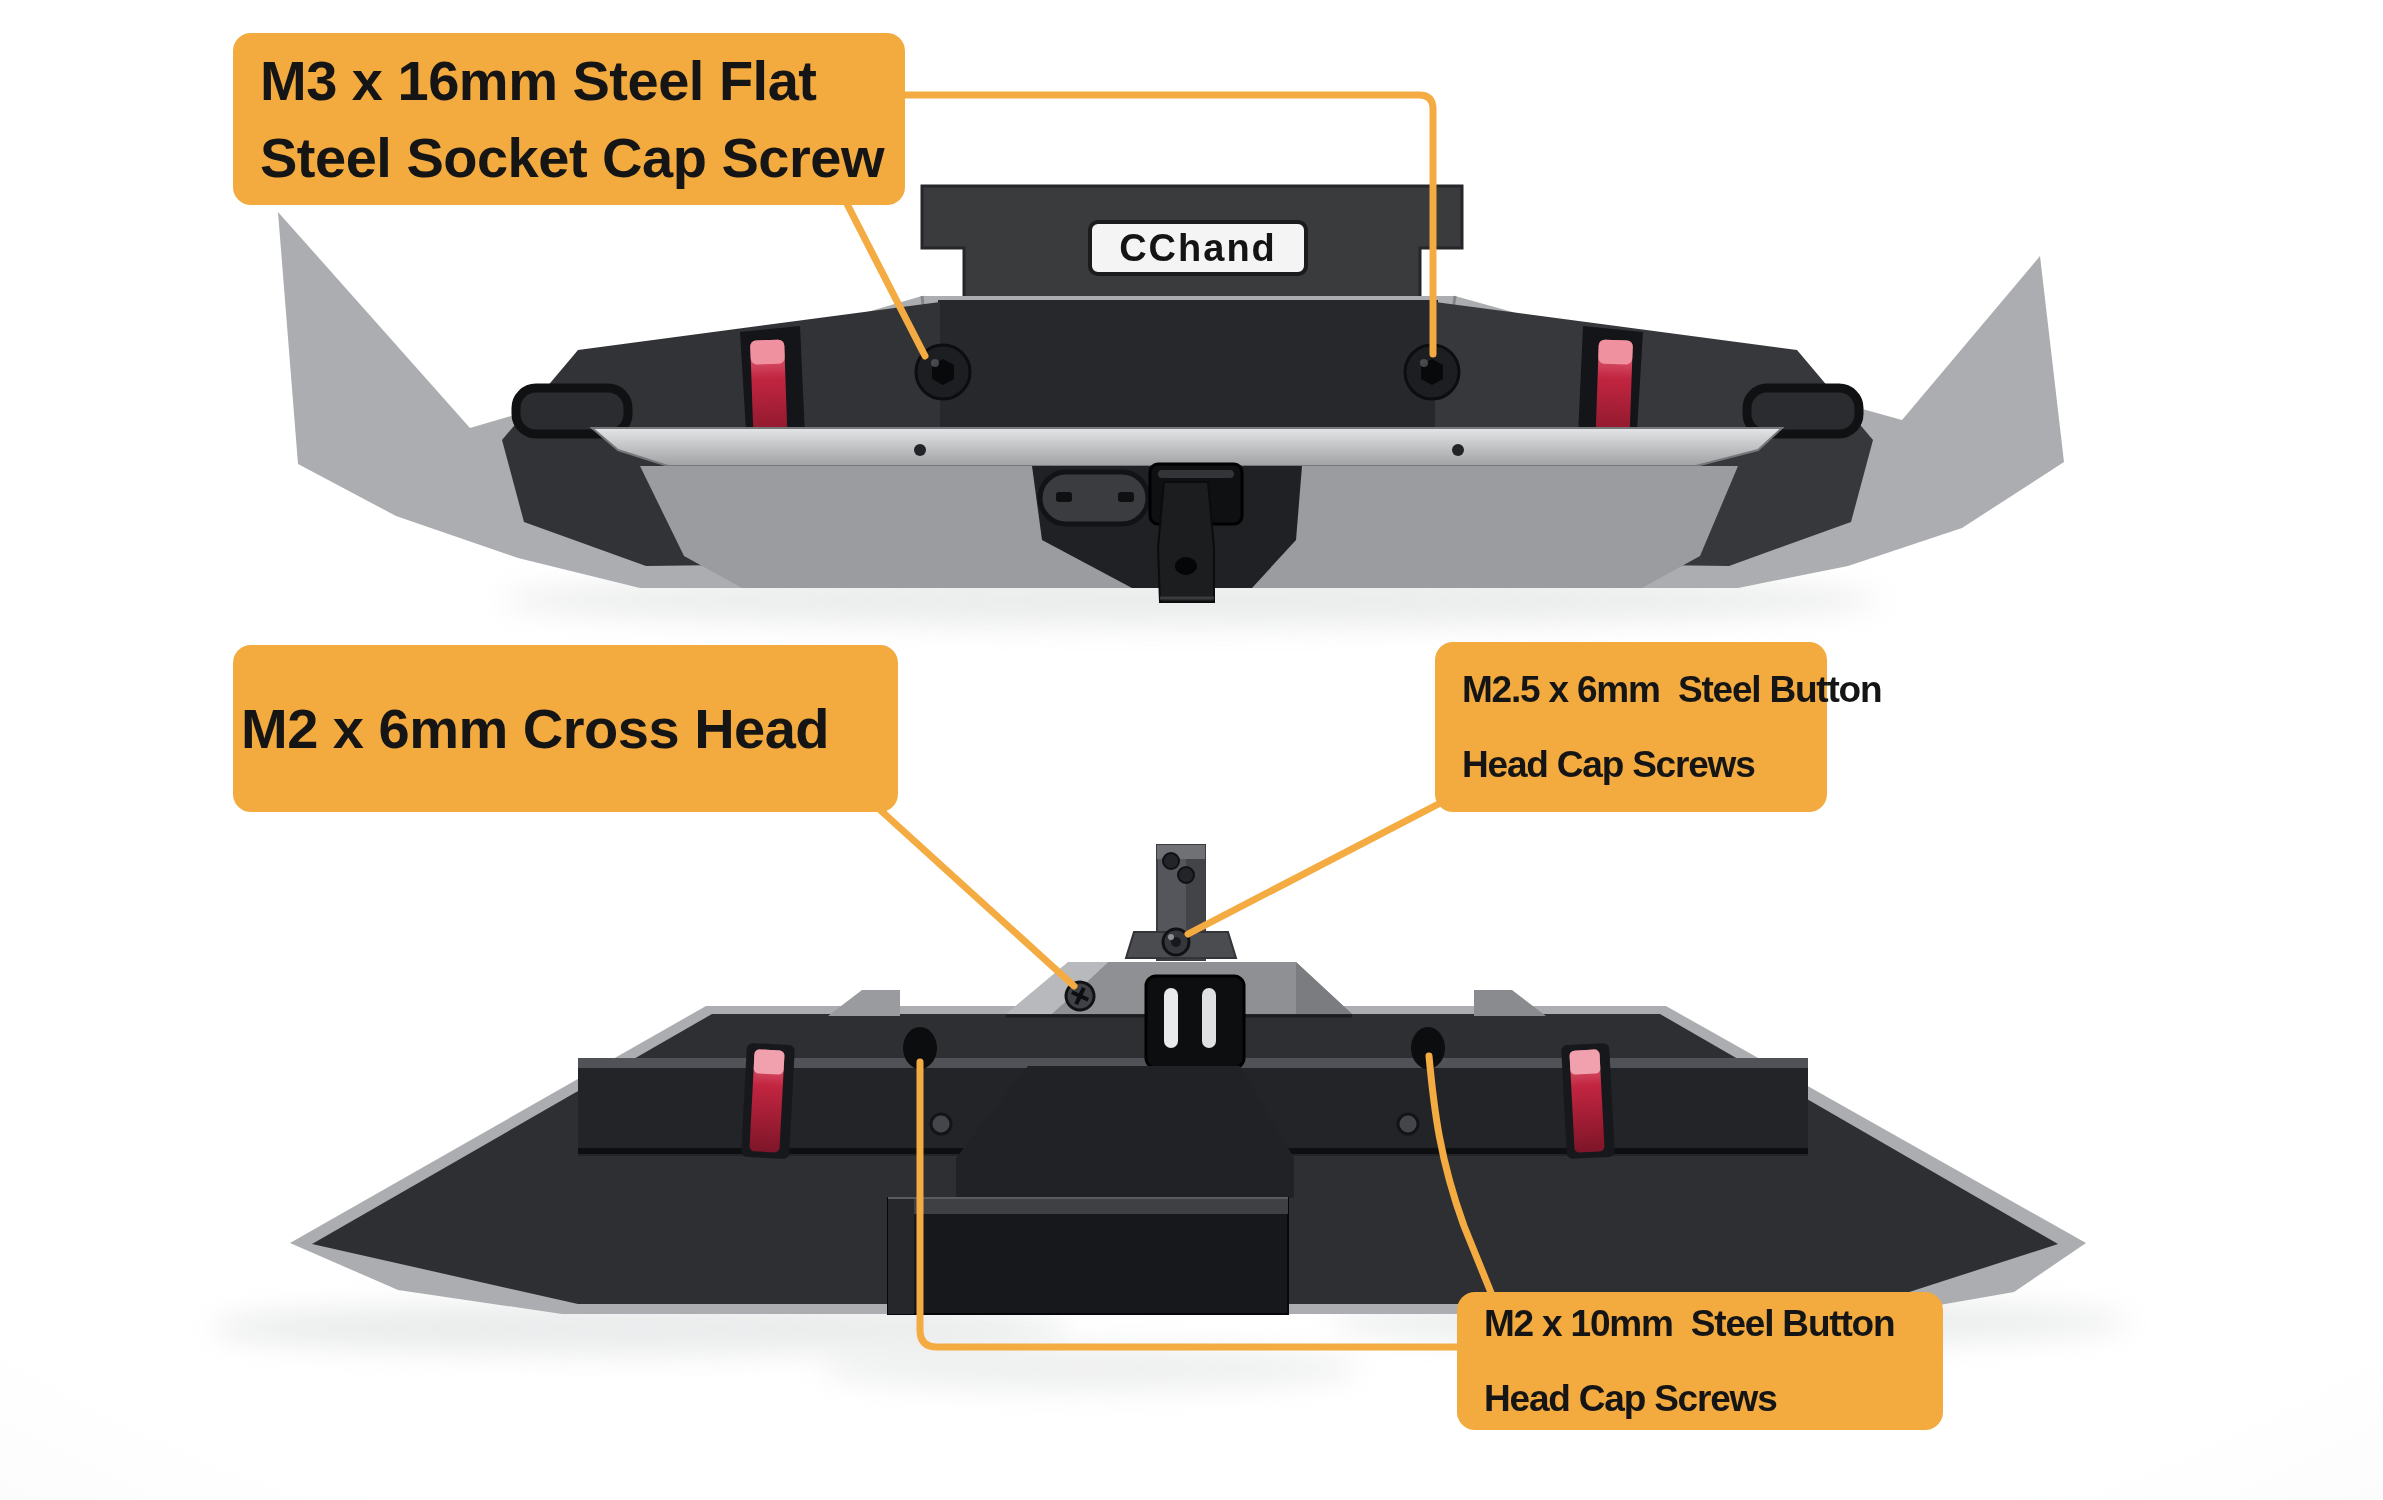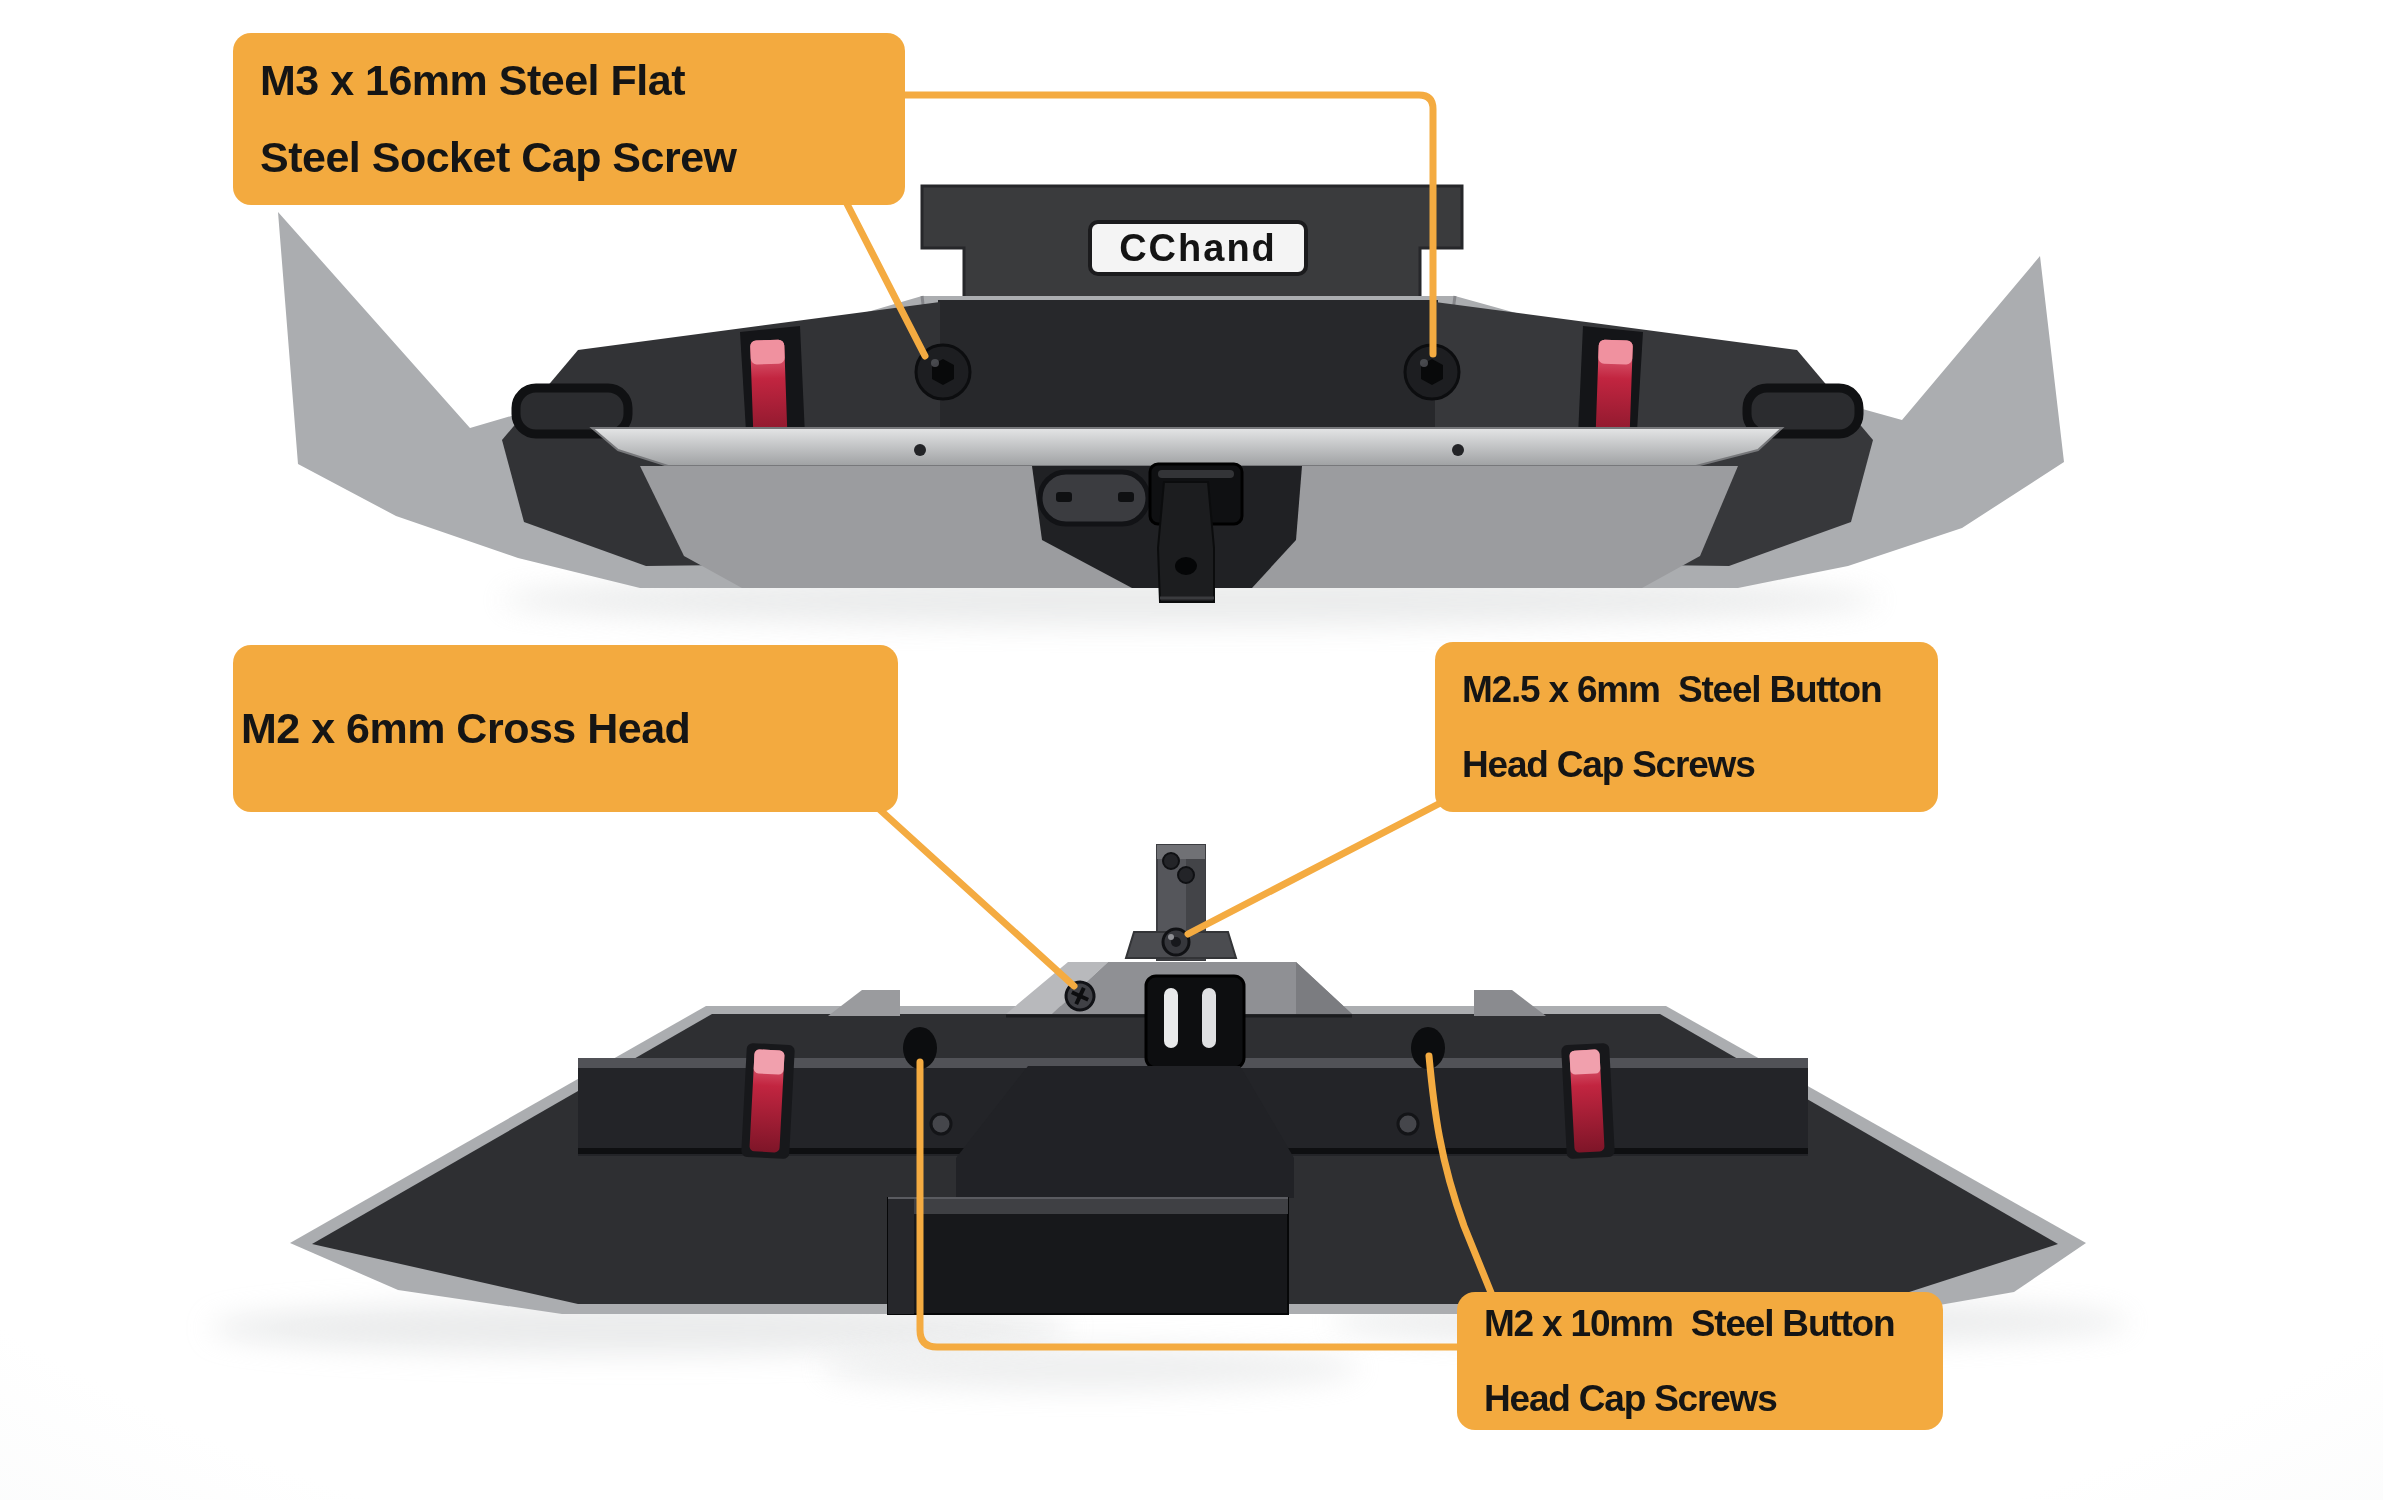--- a/index.html
+++ b/index.html
@@ -16,25 +16,25 @@
   .callout{
     position:absolute;
     background:var(--callout-bg,#F3AA3F);
     border-radius:18px;
     display:flex;flex-direction:column;justify-content:center;
     padding:0 27px;box-sizing:border-box;
     font-weight:bold;color:var(--label-text,#151515);
     z-index:5;
   }
   .callout span{display:block;white-space:pre;}
-  .callout-large{font-size:43px;line-height:77px;letter-spacing:-0.5px;justify-content:center;}
+  .callout-large{font-size:56px;line-height:77px;letter-spacing:-0.5px;justify-content:center;}
   .callout-small{font-size:37px;line-height:75px;letter-spacing:-1.2px;}
   #callout-m3x16 {left:233px; top:33px;   width:672px; height:172px;}
   #callout-m2x6  {left:233px; top:645px;  width:665px; height:167px;padding-left:8px;}
-  #callout-m25x6 {left:1435px;top:642px;  width:503px; height:170px;}
+  #callout-m25x6 {left:1435px;top:642px;  width:392px; height:170px;}
   #callout-m2x10 {left:1457px;top:1292px; width:486px; height:138px;}
   .leader{stroke:var(--leader,#F4AB41);stroke-width:7;fill:none;stroke-linecap:round;stroke-linejoin:round;}
   .red-bar{fill:url(#redGrad);}
   .logo-text{font-family:"Liberation Sans","DejaVu Sans",sans-serif;font-weight:bold;}
 </style>
 </head>
 <body>
 
 <div class="stage">
 

